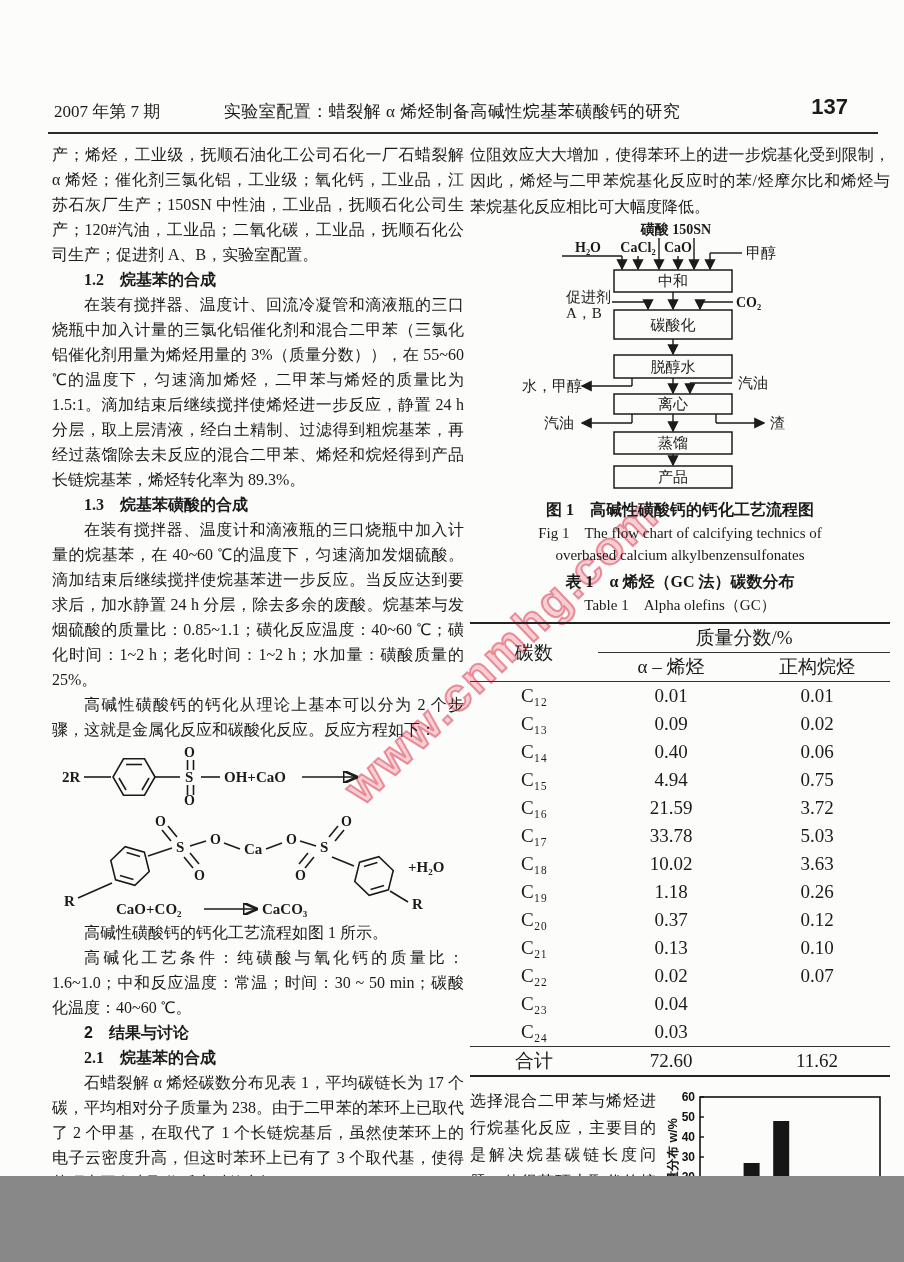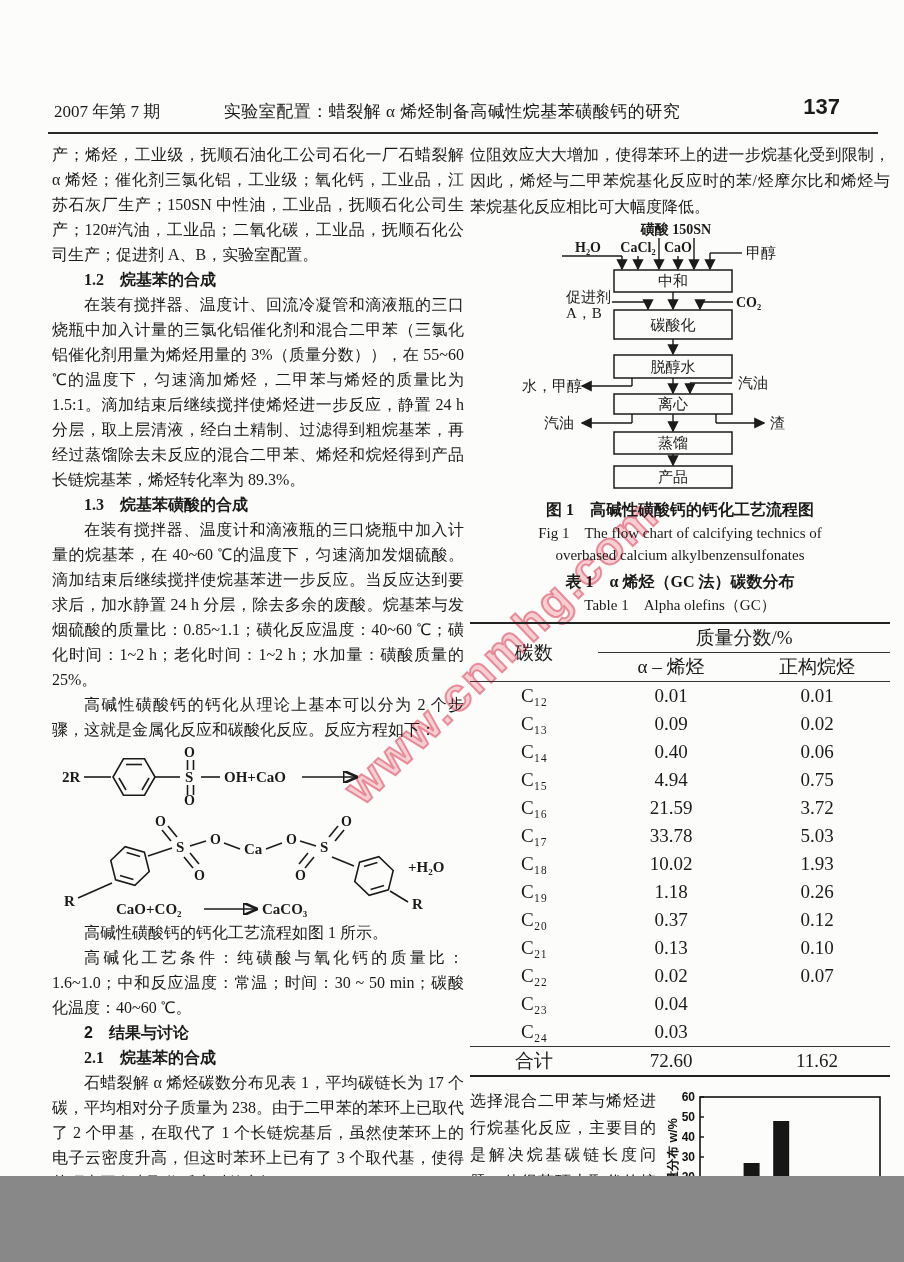--- a/index.html
+++ b/index.html
@@ -2,21 +2,21 @@
 <html><head>
 <meta charset="utf-8">
 <style>
   html,body{margin:0;padding:0;}
   body{background:#888;}
   .page{position:relative;width:904px;height:1176px;background:#fcfcfa;color:#1b1b1b;
         font-family:"Liberation Serif", serif;overflow:hidden;}
   
   .hdr-issue{position:absolute;left:54px;top:100px;font-size:17px;}
   .hdr-title{position:absolute;left:0;top:100px;width:100%;text-align:center;font-size:17px;letter-spacing:.5px;}
-  .hdr-page{position:absolute;right:64px;top:94px;font-size:22px;font-weight:bold;font-family:"Liberation Sans",sans-serif;}
+  .hdr-page{position:absolute;right:56px;top:94px;font-size:22px;font-weight:bold;font-family:"Liberation Sans",sans-serif;}
   .hdr-rule{position:absolute;left:48px;top:132px;width:830px;height:2px;background:#2a2a2a;}
   
   .col-left{position:absolute;left:52px;top:142px;width:412px;font-size:16px;line-height:25px;text-align:justify;}
   .col-right{position:absolute;left:470px;top:142px;width:420px;font-size:16px;line-height:26px;text-align:justify;}
   p{margin:0;text-indent:2em;}
   p.cont{text-indent:0;}
   .sec{font-weight:bold;margin:0;line-height:25px;}
   .sec.big{font-family:"Liberation Sans",sans-serif;}
   
   .eq{display:block;margin:2px 0 2px 0;}
@@ -273,21 +273,21 @@
             <td>3.72</td>
           </tr>
           <tr>
             <td>C₁₇</td>
             <td>33.78</td>
             <td>5.03</td>
           </tr>
           <tr>
             <td>C₁₈</td>
             <td>10.02</td>
-            <td>1.93</td>
+            <td>3.63</td>
           </tr>
           <tr>
             <td>C₁₉</td>
             <td>1.18</td>
             <td>0.26</td>
           </tr>
           <tr>
             <td>C₂₀</td>
             <td>0.37</td>
             <td>0.12</td>

